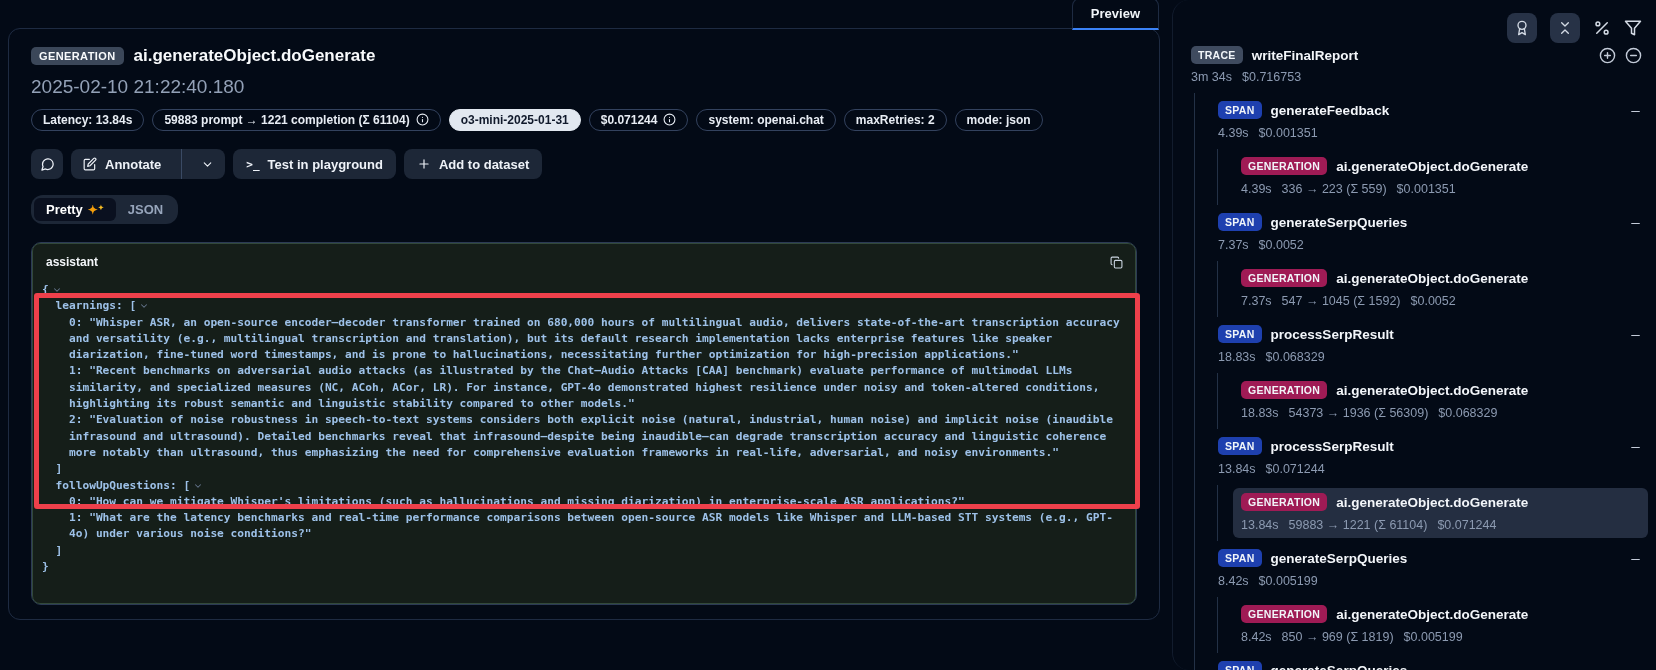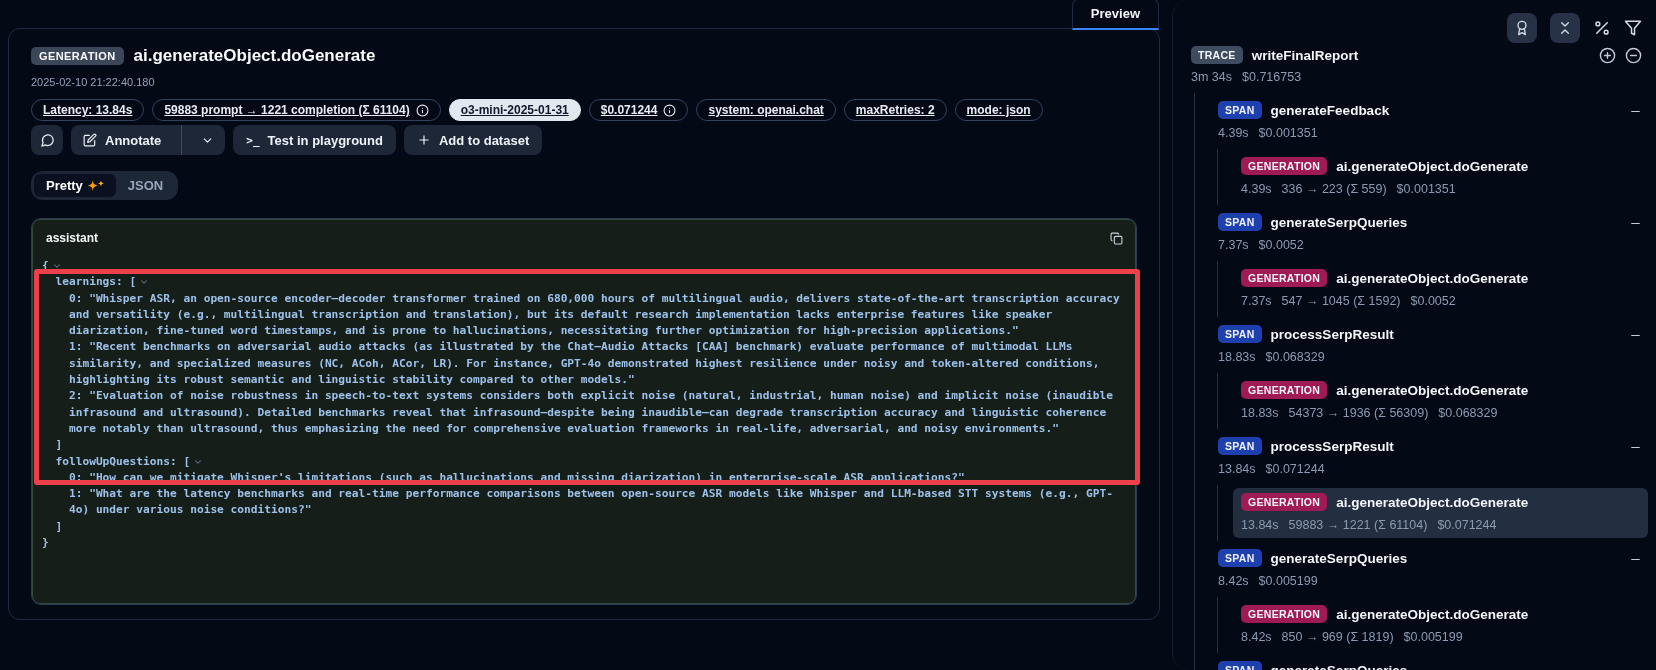--- a/index.html
+++ b/index.html
@@ -20,31 +20,30 @@
     border-radius:8px 8px 0 0; background:#030a16;
     font-size:13px; font-weight:700; color:#f1f5f9; cursor:pointer;
   }
   .panel-inner { padding:14px 22px; height:100%; display:flex; flex-direction:column; }
   .title-row { display:flex; align-items:center; gap:10px; height:26px; }
   .type-badge {
     background:#3b4759; color:#f8fafc; font-size:11px; font-weight:700;
     letter-spacing:.4px; padding:3px 8px; border-radius:5px;
   }
   .obs-title { font-size:17px; font-weight:700; color:#f8fafc; }
-  .timestamp { margin-top:7px; font-size:11px; color:#93a1b7; }
+  .timestamp { margin-top:7px; font-size:19px; color:#93a1b7; }
   .pills { margin-top:11px; display:flex; gap:8px; align-items:center; }
   .pill {
-    display:flex; align-items:flex-end; gap:6px; border:1px solid #33425e;
+    display:flex; align-items:flex-start; gap:6px; border:1px solid #33425e;
     border-radius:999px; padding:3px 11px; font-size:12px; font-weight:600; color:#e8edf4;
     white-space:nowrap;
-    text-decoration:underline;
   }
   .pill.solid { background:#e2e8f0; border-color:#e2e8f0; color:#10192b; }
   .pill svg { flex:none; }
-  .actions { margin-top:4px; display:flex; gap:8px; align-items:center; }
+  .actions { margin-top:18px; display:flex; gap:8px; align-items:center; }
   .btn {
     display:flex; align-items:center; gap:8px; height:30px; padding:0 13px;
     background:#1d2737; border:none; border-radius:8px; color:#eef2f8;
     font-size:13px; font-weight:600; font-family:inherit; cursor:pointer; white-space:nowrap;
   }
   .icon-btn { width:32px; justify-content:center; padding:0; }
   .split { padding:0; }
   .split .seg { display:flex; align-items:center; gap:8px; padding:0 12px; height:100%; }
   .split .divider { width:1px; height:100%; background:#3a4a64; }
   .split .caret-seg { padding:0 11px; display:flex; align-items:center; height:100%; }

